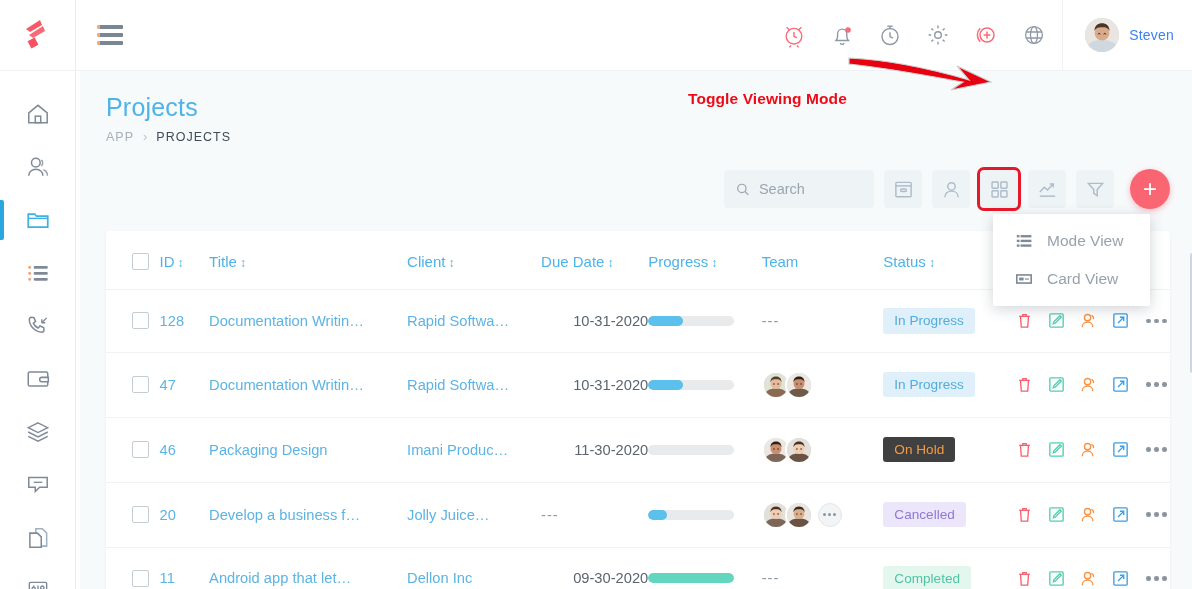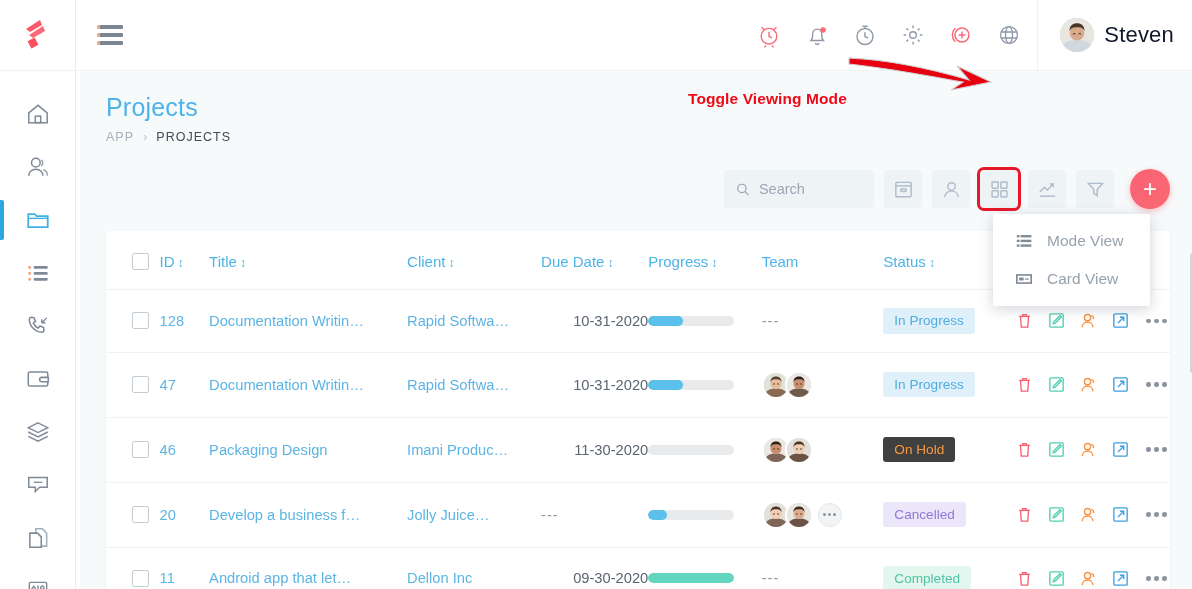--- a/index.html
+++ b/index.html
@@ -63,21 +63,21 @@
     display: flex; align-items: center; gap: 10px;
     height: 71px; padding: 0 18px 0 22px;
     border-left: 1px solid #eef2f5;
     cursor: pointer;
   }
   .avatar-head {
     width: 34px; height: 34px; border-radius: 50%;
     background: #d8d2cb; overflow: hidden; position: relative;
     flex: none;
   }
-  .user-name { color: #0f172a; font-size: 22px; letter-spacing: .2px; }
+  .user-name { color: #3b82f6; font-size: 14px; letter-spacing: .2px; }
 
   
   .main {
     position: absolute; left: 80px; top: 71px;
     width: 1116px; height: 518px;
     background: #f7fafb;
     overflow: hidden;
   }
   .page-head { padding: 22px 0 0 26px; position: relative; }
   .page-title {

